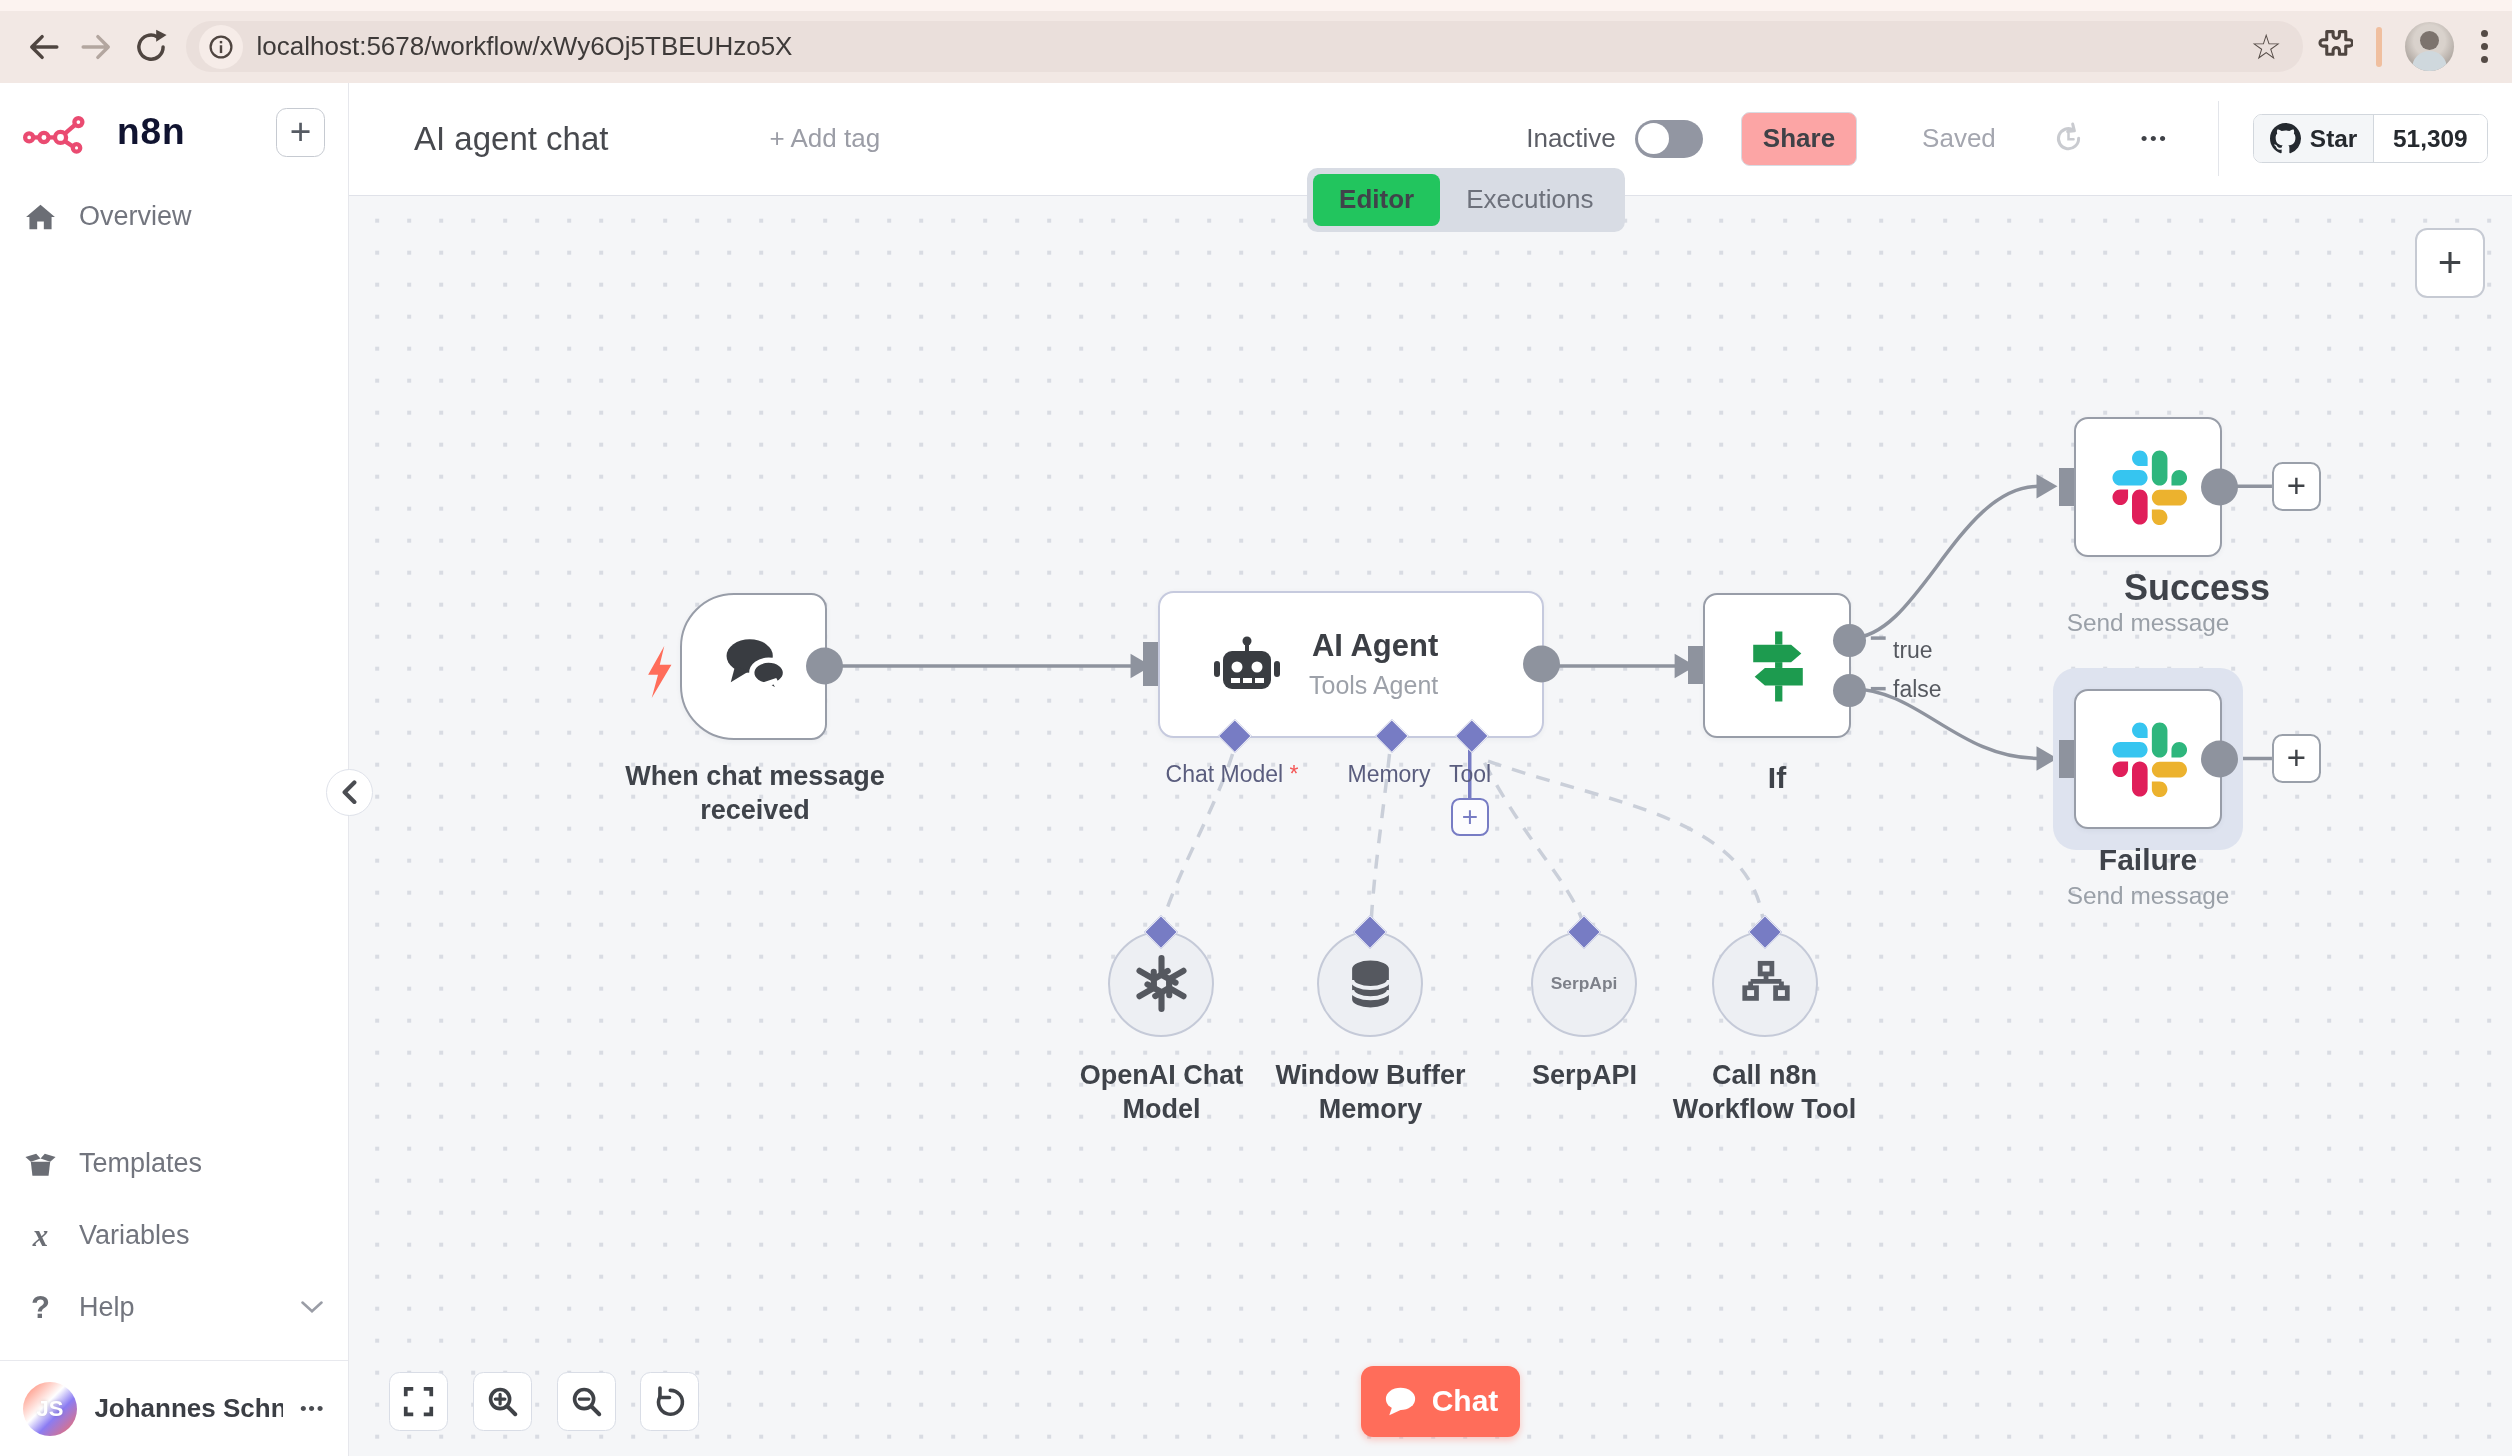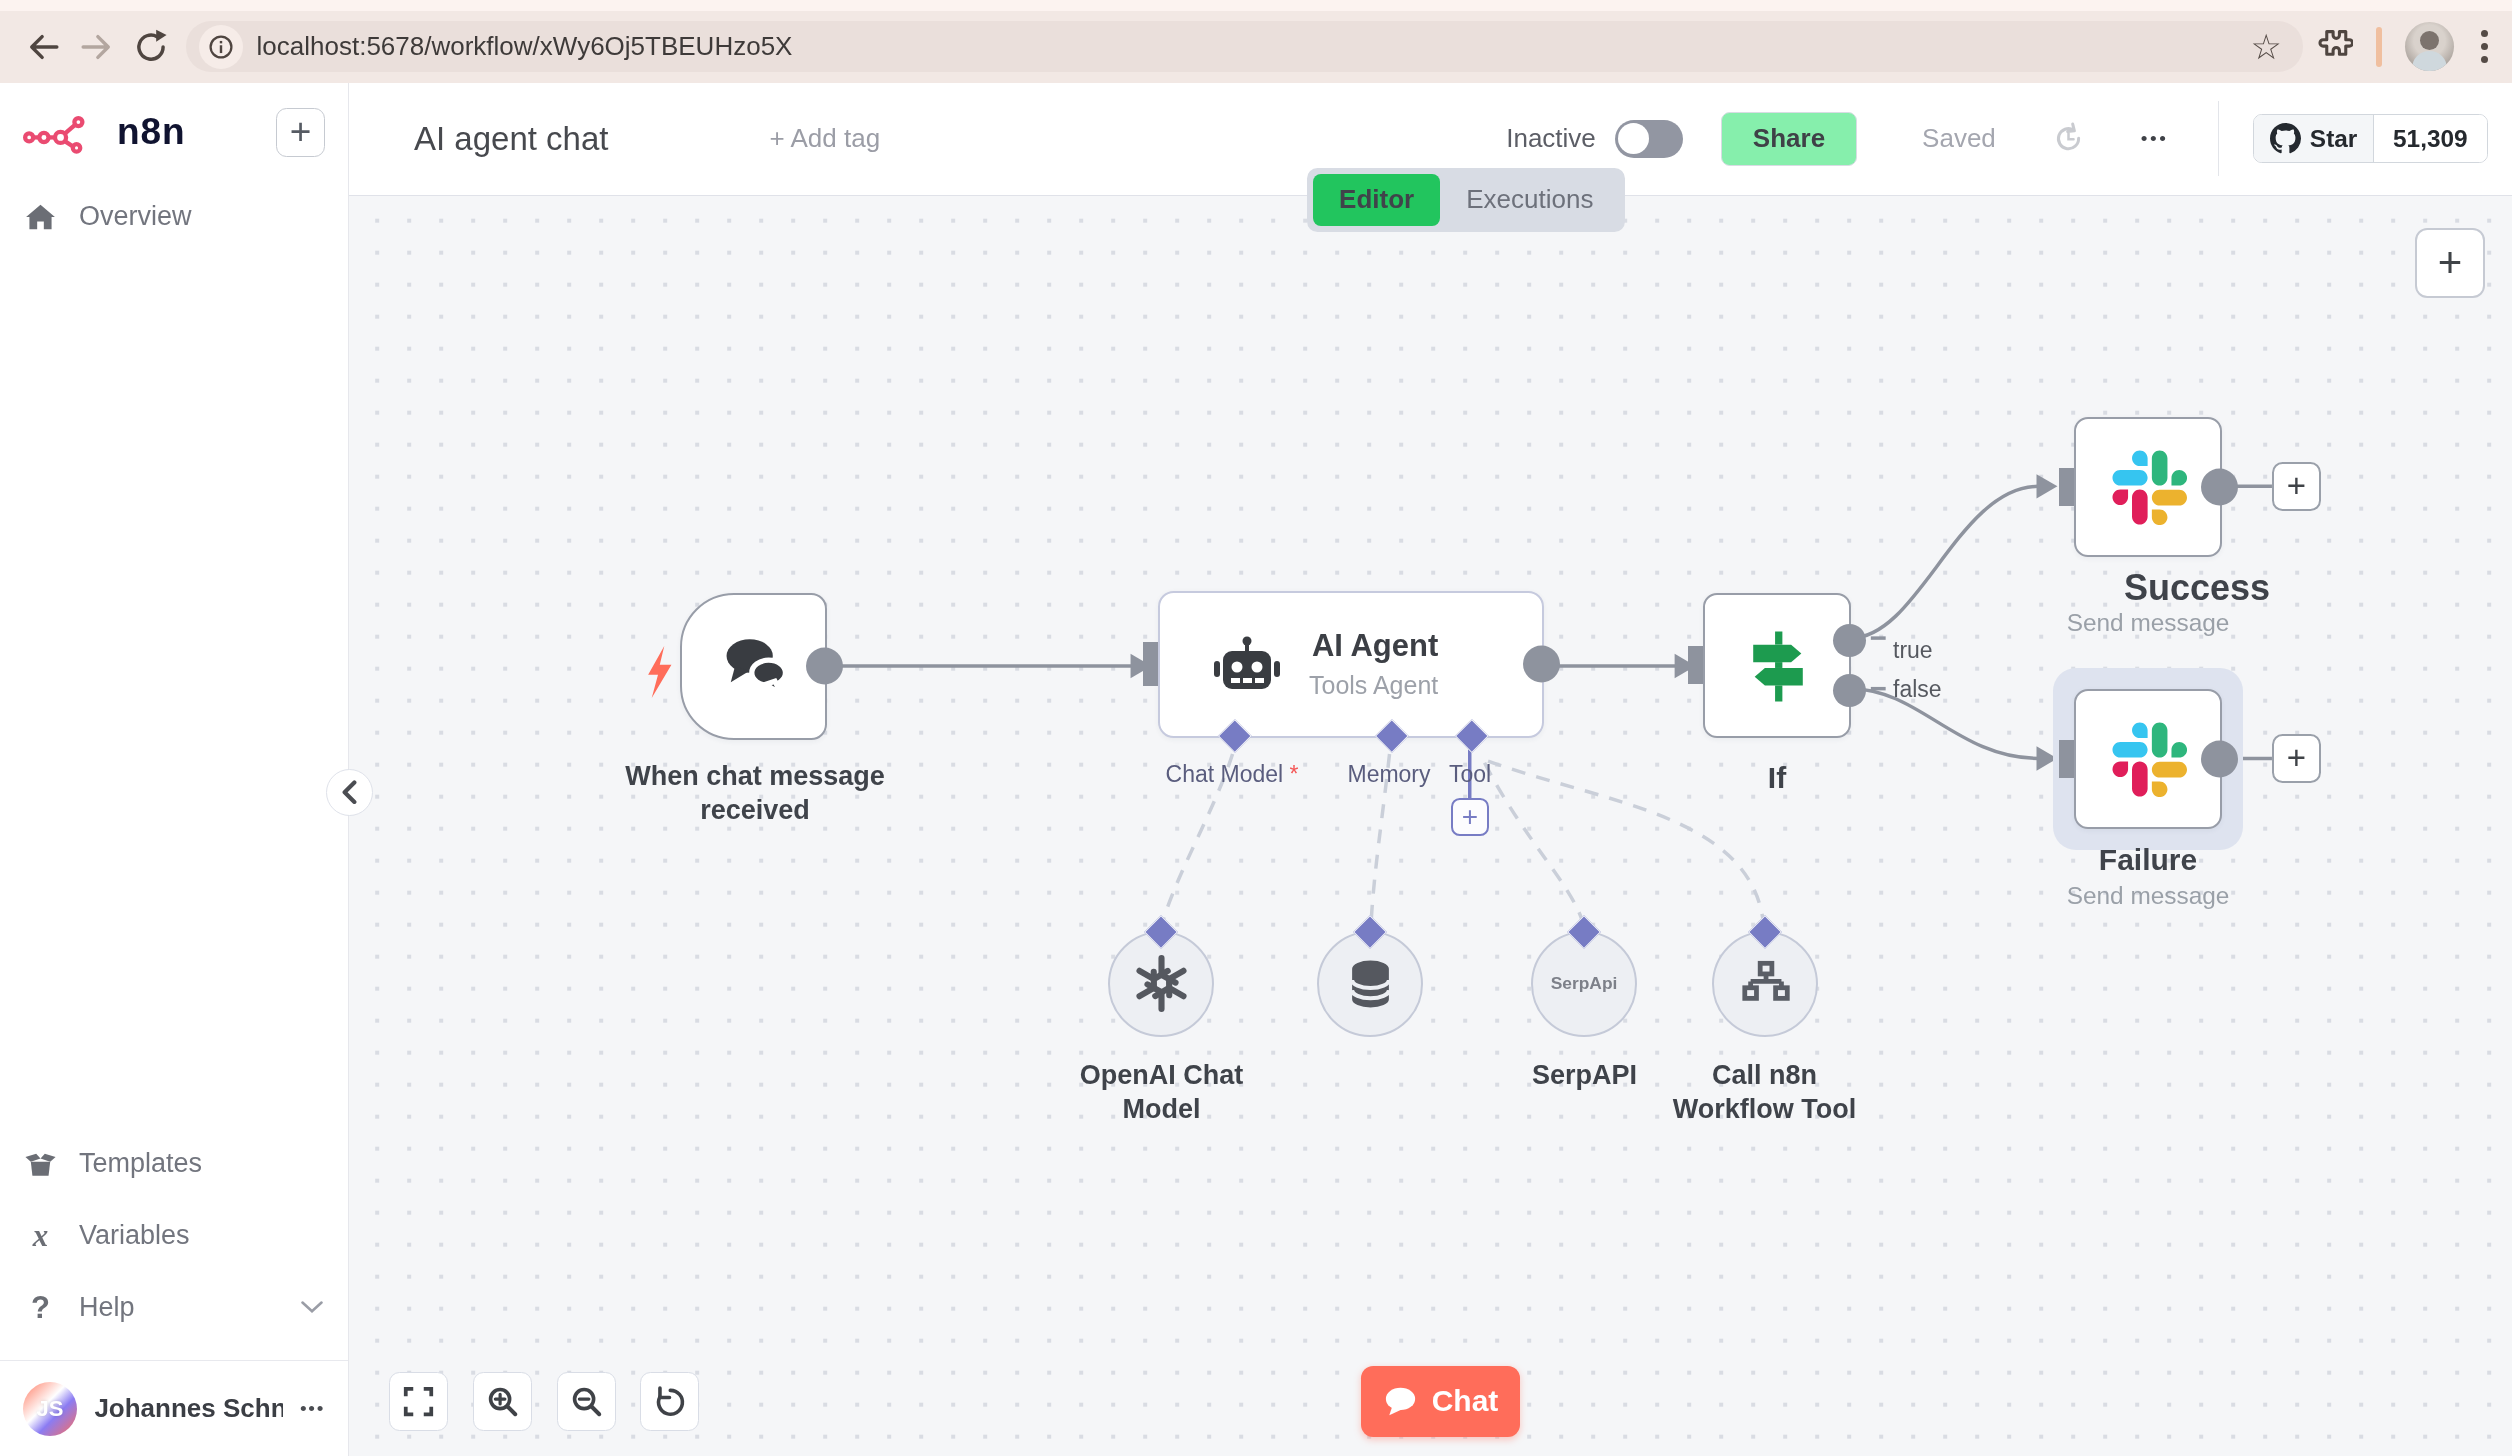--- a/index.html
+++ b/index.html
@@ -41,21 +41,21 @@
   .collapse-btn { position:absolute; left:326px; top:686px; width:47px; height:47px; border-radius:50%; background:#fff; border:1.7px solid #dfe2ea; z-index:6; display:flex; align-items:center; justify-content:center; }
 
   .main { flex:1; position:relative; display:flex; flex-direction:column; }
   .wf-header { height:113px; background:#fff; border-bottom:0.9px solid #e0e2e9; display:flex; align-items:center; padding:0 24.4px 0 65px; position:relative; z-index:3; }
   .wf-title { font-size:33px; color:#47494e; }
   .add-tag { font-size:26px; color:#9b9da6; margin-left:161px; }
   .hdr-right { margin-left:auto; display:flex; align-items:center; }
   .inactive-lbl { font-size:26px; color:#5c5e66; }
   .toggle { width:68px; height:38px; border-radius:19px; background:#9296a2; margin-left:19px; position:relative; }
   .toggle .knob { position:absolute; left:3.5px; top:3.5px; width:31px; height:31px; border-radius:50%; background:#fff; }
-  .share-btn { margin-left:38px; height:54px; padding:0 31px; border:1.7px solid #d8dce3; border-radius:8.7px; background:#86efac; font-size:26px; font-weight:600; color:#3f4147; display:flex; align-items:center; }
+  .share-btn { margin-left:38px; height:54px; padding:0 21px; border:1.7px solid #d8dce3; border-radius:8.7px; background:#fca5a5; font-size:26px; font-weight:600; color:#3f4147; display:flex; align-items:center; }
   .saved-lbl { margin-left:65px; font-size:26px; color:#a4a6af; }
   .hist-btn { margin-left:54px; opacity:0.55; }
   .hdr-more { margin-left:54px; font-size:19px; color:#3f4147; letter-spacing:2.6px; }
   .hdr-divider { width:0.9px; height:75px; background:#e3e5ea; margin-left:49px; }
   .gh-widget { margin-left:35px; display:flex; height:49px; border:1.7px solid #d2d7dd; border-radius:8.7px; overflow:hidden; }
   .gh-star { display:flex; align-items:center; gap:8.7px; padding:0 15.7px; background:#f4f6f8; border-right:1.7px solid #d2d7dd; font-size:24.4px; font-weight:600; color:#25292e; }
   .gh-count { display:flex; align-items:center; padding:0 19px; background:#fff; font-size:24.4px; font-weight:600; color:#25292e; }
 
   .tabs { position:absolute; left:958px; top:85px; z-index:5; background:#d8dce4; border-radius:10.5px; padding:6.1px; display:flex; }
   .tab { font-size:26px; padding:10.5px 26px; border-radius:7.9px; color:#6d717b; }
@@ -379,20 +379,21 @@
       <div class="node-label" style="left:699px;top:862px;width:227px;">OpenAI Chat Model</div>
 
       <div class="sub-circle" style="left:968px;top:735px;">
         <svg width="49" height="54" viewBox="0 0 48 52">
           <path d="M6,11 a18,8 0 0 1 36,0 V41 a18,8 0 0 1 -36,0 Z" fill="#55585f"></path>
           <path d="M6,22 a18,8 0 0 0 36,0" stroke="#edeff3" stroke-width="4" fill="none"></path>
           <path d="M6,32 a18,8 0 0 0 36,0" stroke="#edeff3" stroke-width="4" fill="none"></path>
         </svg>
         <div class="diamond" style="left:50%;top:-12.2px;transform:translateX(-50%) rotate(45deg);"></div>
       </div>
+      <div class="node-label" style="left:908px;top:862px;width:227px;">Window Buffer Memory</div>
 
       <div class="sub-circle" style="left:1182px;top:735px;">
         <span class="serp-badge">SerpApi</span>
         <div class="diamond" style="left:50%;top:-12.2px;transform:translateX(-50%) rotate(45deg);"></div>
       </div>
       <div class="node-label" style="left:1122px;top:862px;width:227px;">SerpAPI</div>
 
       <div class="sub-circle" style="left:1363px;top:735px;">
         <svg width="51" height="47" viewBox="0 0 48 44">
           <g stroke="#5a5e66" stroke-width="4.5" fill="none">

